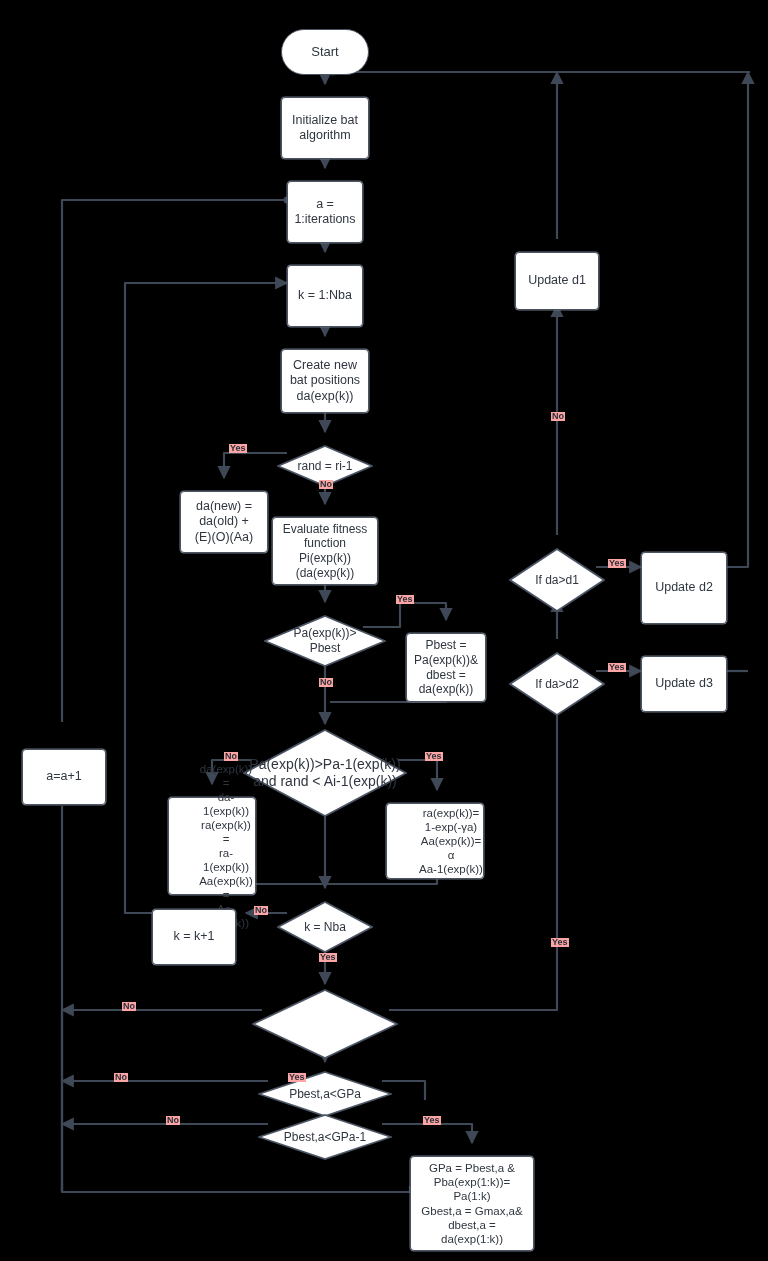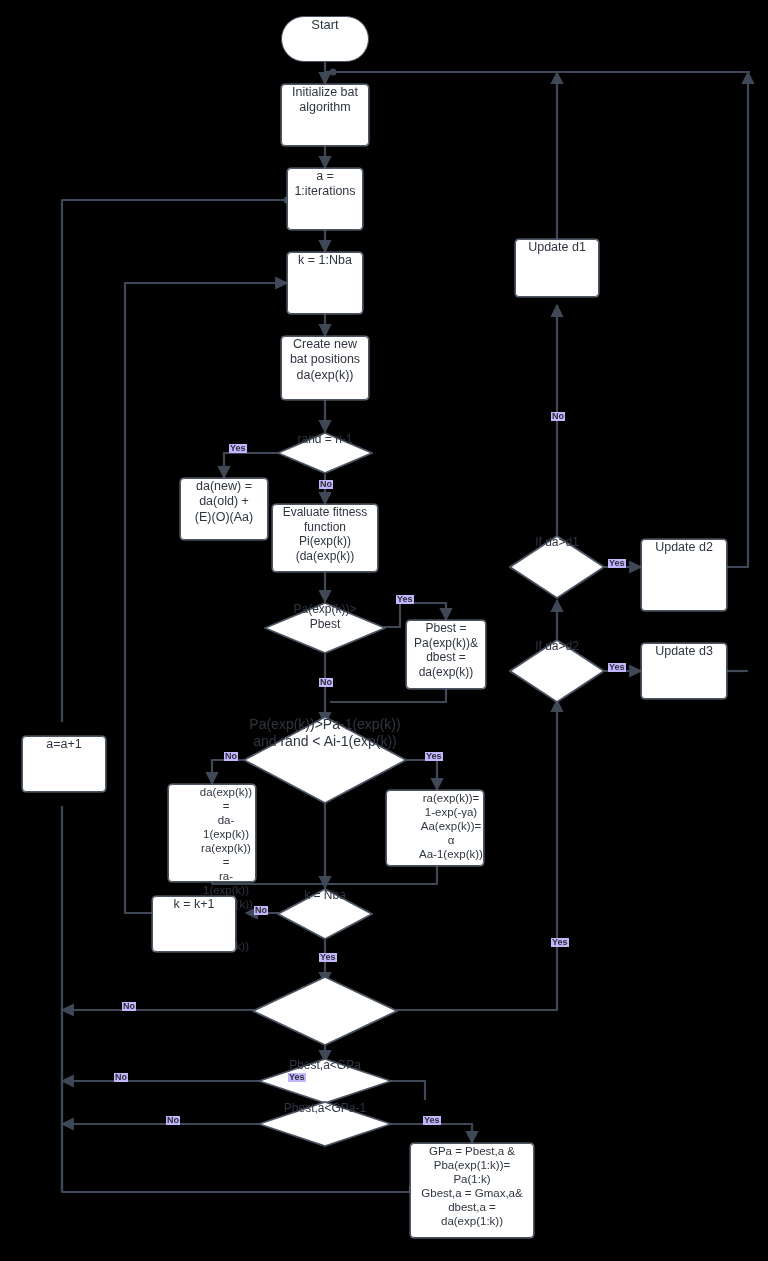--- a/index.html
+++ b/index.html
@@ -1,29 +1,29 @@
 <!DOCTYPE html>
 <html><head>
 <meta charset="utf-8">
 <style>
   html,body{margin:0;padding:0;background:#000;}
   body{width:768px;height:1261px;overflow:hidden;font-family:"Liberation Sans",sans-serif;}
   #canvas{position:relative;width:768px;height:1261px;background:#000;}
   svg#edges{position:absolute;left:0;top:0;width:768px;height:1261px;}
 
-  .node{position:absolute;box-sizing:border-box;display:flex;
+  .node{position:absolute;box-sizing:border-box;display:flex;align-items:center;
         justify-content:center;text-align:center;color:#2f3640;background:#ffffff;
-        line-height:1.22;}
+        line-height:1.22;margin-top:13px;}
   .proc{border:1.6px solid #4a5463;border-radius:4px;box-shadow:0 0 0 0.5px #6b7280;}
   .term{border:1.6px solid #4a5463;border-radius:26px;}
   .dec{background:transparent;border:none;}
   .dec .dshape{position:absolute;left:0;top:0;width:100%;height:100%;}
   .dec .dtext{position:relative;z-index:2;width:108%;}
 
-  .lbl{position:absolute;color:#2b2f38;font-weight:bold;background:#c4b5fd;
+  .lbl{position:absolute;color:#2b2f38;font-weight:bold;background:#fca5a5;
        padding:0 1px;line-height:1;z-index:5;}
 </style>
 </head>
 <body>
 
 <div id="canvas">
 
   <svg id="edges" viewBox="0 0 768 1261" xmlns="http://www.w3.org/2000/svg">
     <defs>
       <marker id="ah" viewBox="0 0 10 10" refX="9" refY="5" markerWidth="6" markerHeight="6" orient="auto-start-reverse">

